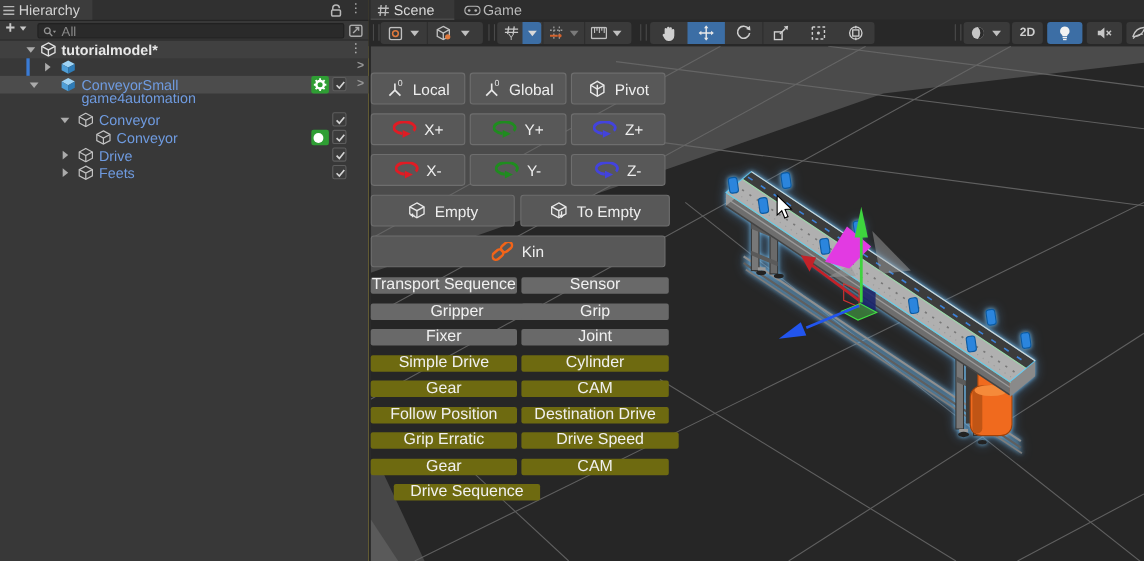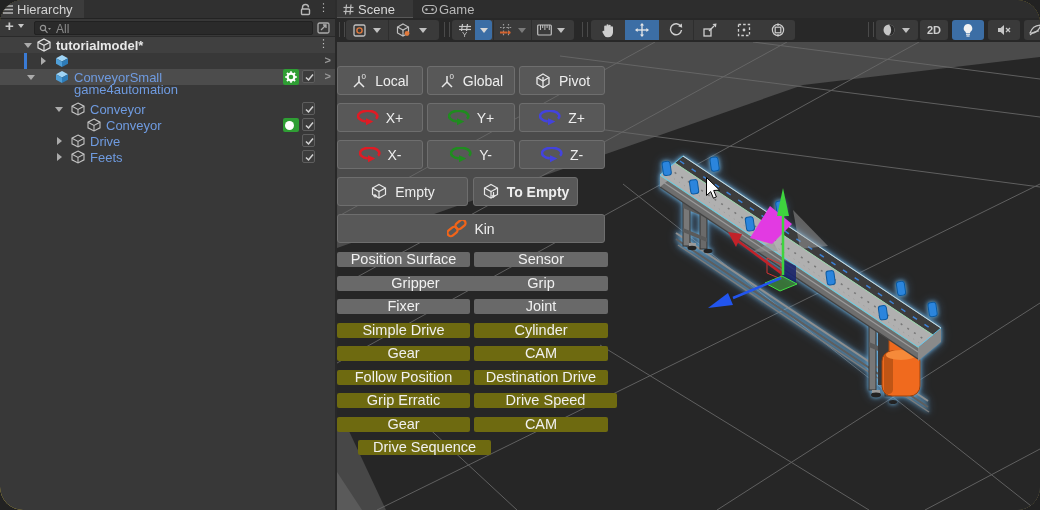--- a/index.html
+++ b/index.html
@@ -1,16 +1,16 @@
 <!DOCTYPE html>
 <html><head>
 <meta charset="utf-8">
 <style>
 html,body{margin:0;padding:0;background:#222;}
-#root{position:relative;width:1040px;height:510px;overflow:hidden;font-family:"Liberation Sans",sans-serif;background:#fde047;border-radius:23px;}
+#root{position:relative;width:1040px;height:510px;overflow:hidden;font-family:"Liberation Sans",sans-serif;background:#fde047;}
 .abs{position:absolute;}
 
 #hier{position:absolute;left:0;top:0;width:335px;height:510px;background:#383838;}
 .hrow{position:absolute;left:0;width:335px;height:16px;font-size:13px;color:#6f9be0;display:flex;align-items:center;}
 .tri{width:0;height:0;position:absolute;}
 .trir{border-left:5px solid #ababab;border-top:4px solid transparent;border-bottom:4px solid transparent;}
 .trid{border-top:5px solid #ababab;border-left:4px solid transparent;border-right:4px solid transparent;}
 .chk{position:absolute;width:13px;height:13px;top:1px;background:#3c3c3c;border:1px solid #5e5e5e;border-radius:2px;box-sizing:border-box;}
 .chk svg{position:absolute;left:1px;top:1px;}
 .chev{position:absolute;right:4px;top:1px;color:#999;font-size:11px;font-weight:bold;}
@@ -515,21 +515,21 @@
             <polyline points="2.5,5 9,8.5 15.5,5"></polyline>
             <line x1="9" y1="8.5" x2="9" y2="15"></line>
           </g>
           <g stroke="#e8e8e8" stroke-width="1.2">
             <line x1="5" y1="11" x2="5" y2="14.6"></line>
             <line x1="3.2" y1="12.8" x2="6.8" y2="12.8"></line>
           </g>
         </svg>
       <span>Empty</span>
     </div>
-    <div class="lb" style="left:138px;top:177px;width:105px;height:29px;font-weight:bold;">
+    <div class="lb" style="left:138px;top:177px;width:136px;height:29px;">
       <svg width="18" height="17" viewBox="0 0 18 17">
           <g fill="none" stroke="#e8e8e8" stroke-width="1.2">
             <polygon points="9,1.5 15.5,5 15.5,11.5 9,15 2.5,11.5 2.5,5"></polygon>
             <polyline points="2.5,5 9,8.5 15.5,5"></polyline>
             <line x1="9" y1="8.5" x2="9" y2="15"></line>
           </g>
           <g stroke="#e8e8e8" stroke-width="1.2">
             <line x1="11.5" y1="9" x2="11.5" y2="14"></line>
             <path d="M9.7 12.2 l1.8 2 1.8 -2" fill="none"></path>
           </g>
@@ -538,21 +538,21 @@
     </div>
     <div class="lb" style="left:2px;top:214px;width:268px;height:29px;">
       <svg width="20" height="18" viewBox="0 0 20 18">
           <g fill="none" stroke="#f26419" stroke-width="2.3">
             <rect x="0" y="8.2" width="11" height="6.6" rx="3.3" transform="rotate(-40 5.5 11.5)"></rect>
             <rect x="8" y="1.2" width="11" height="6.6" rx="3.3" transform="rotate(-40 13.5 4.5)"></rect>
           </g>
         </svg>
       <span>Kin</span>
     </div>
-    <div class="sb gray" style="left:2px;top:252px;width:133px;">Position Surface</div>
+    <div class="sb gray" style="left:2px;top:252px;width:133px;">Transport Sequence</div>
     <div class="sb gray" style="left:139px;top:252px;width:134px;">Sensor</div>
     <div class="sb gray" style="left:2px;top:276px;width:157px;">Gripper</div>
     <div class="sb gray" style="left:139px;top:276px;width:134px;">Grip</div>
     <div class="sb gray" style="left:2px;top:299px;width:133px;">Fixer</div>
     <div class="sb gray" style="left:139px;top:299px;width:134px;">Joint</div>
     <div class="sb olive" style="left:2px;top:323px;width:133px;">Simple Drive</div>
     <div class="sb olive" style="left:139px;top:323px;width:134px;">Cylinder</div>
     <div class="sb olive" style="left:2px;top:346px;width:133px;">Gear</div>
     <div class="sb olive" style="left:139px;top:346px;width:134px;">CAM</div>
     <div class="sb olive" style="left:2px;top:370px;width:133px;">Follow Position</div>

